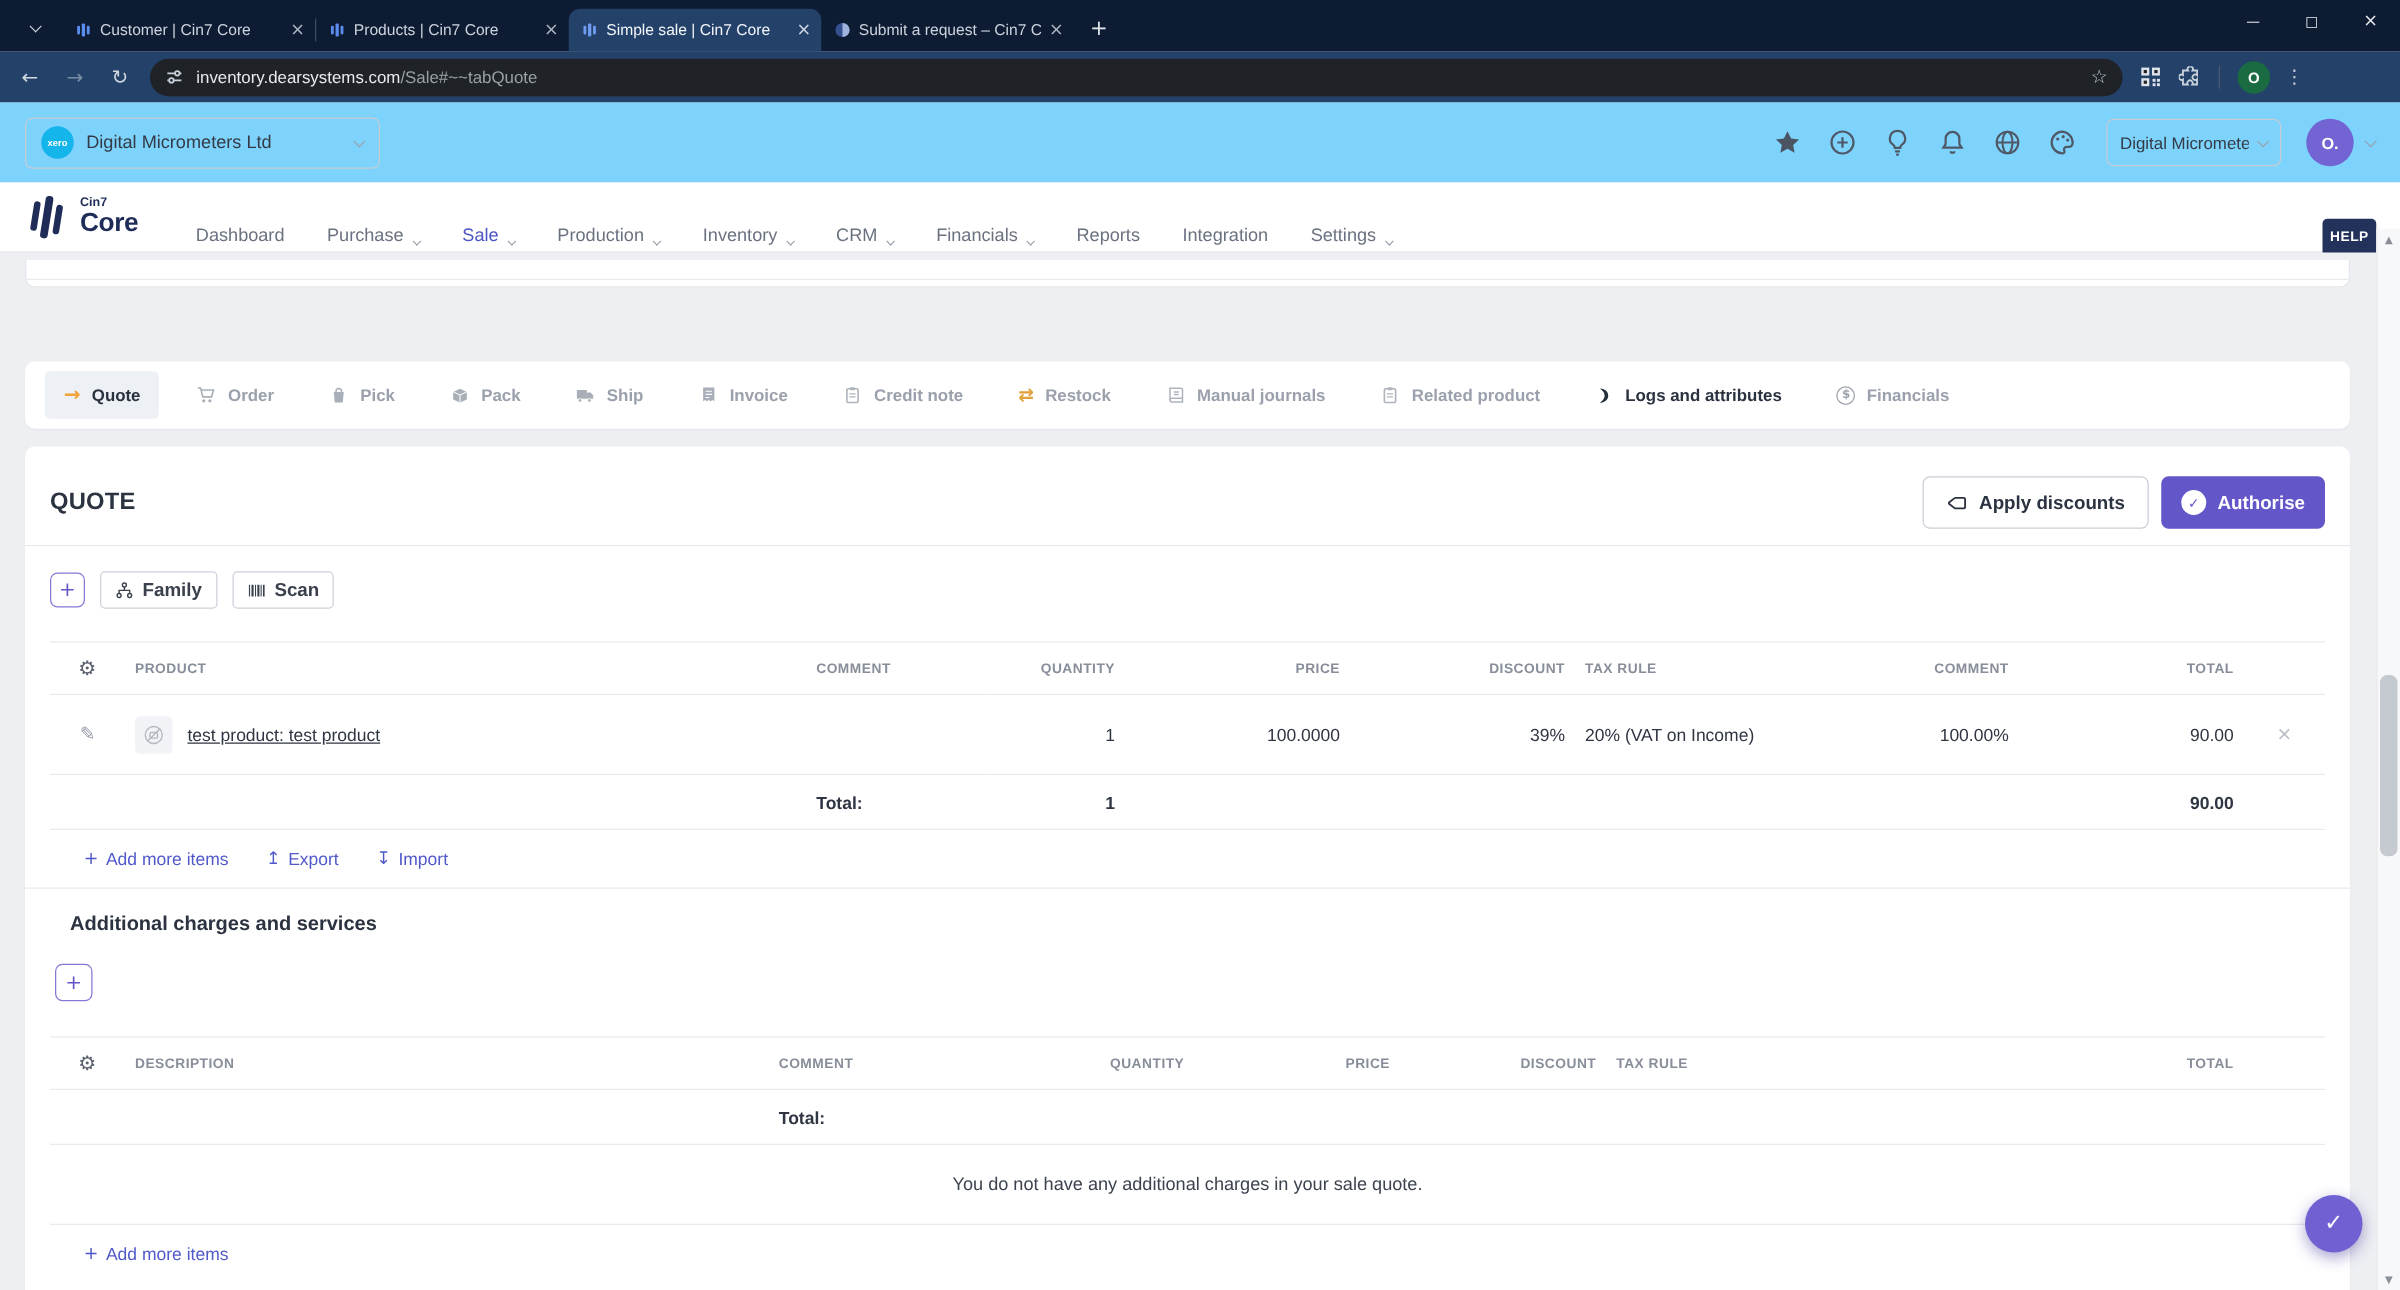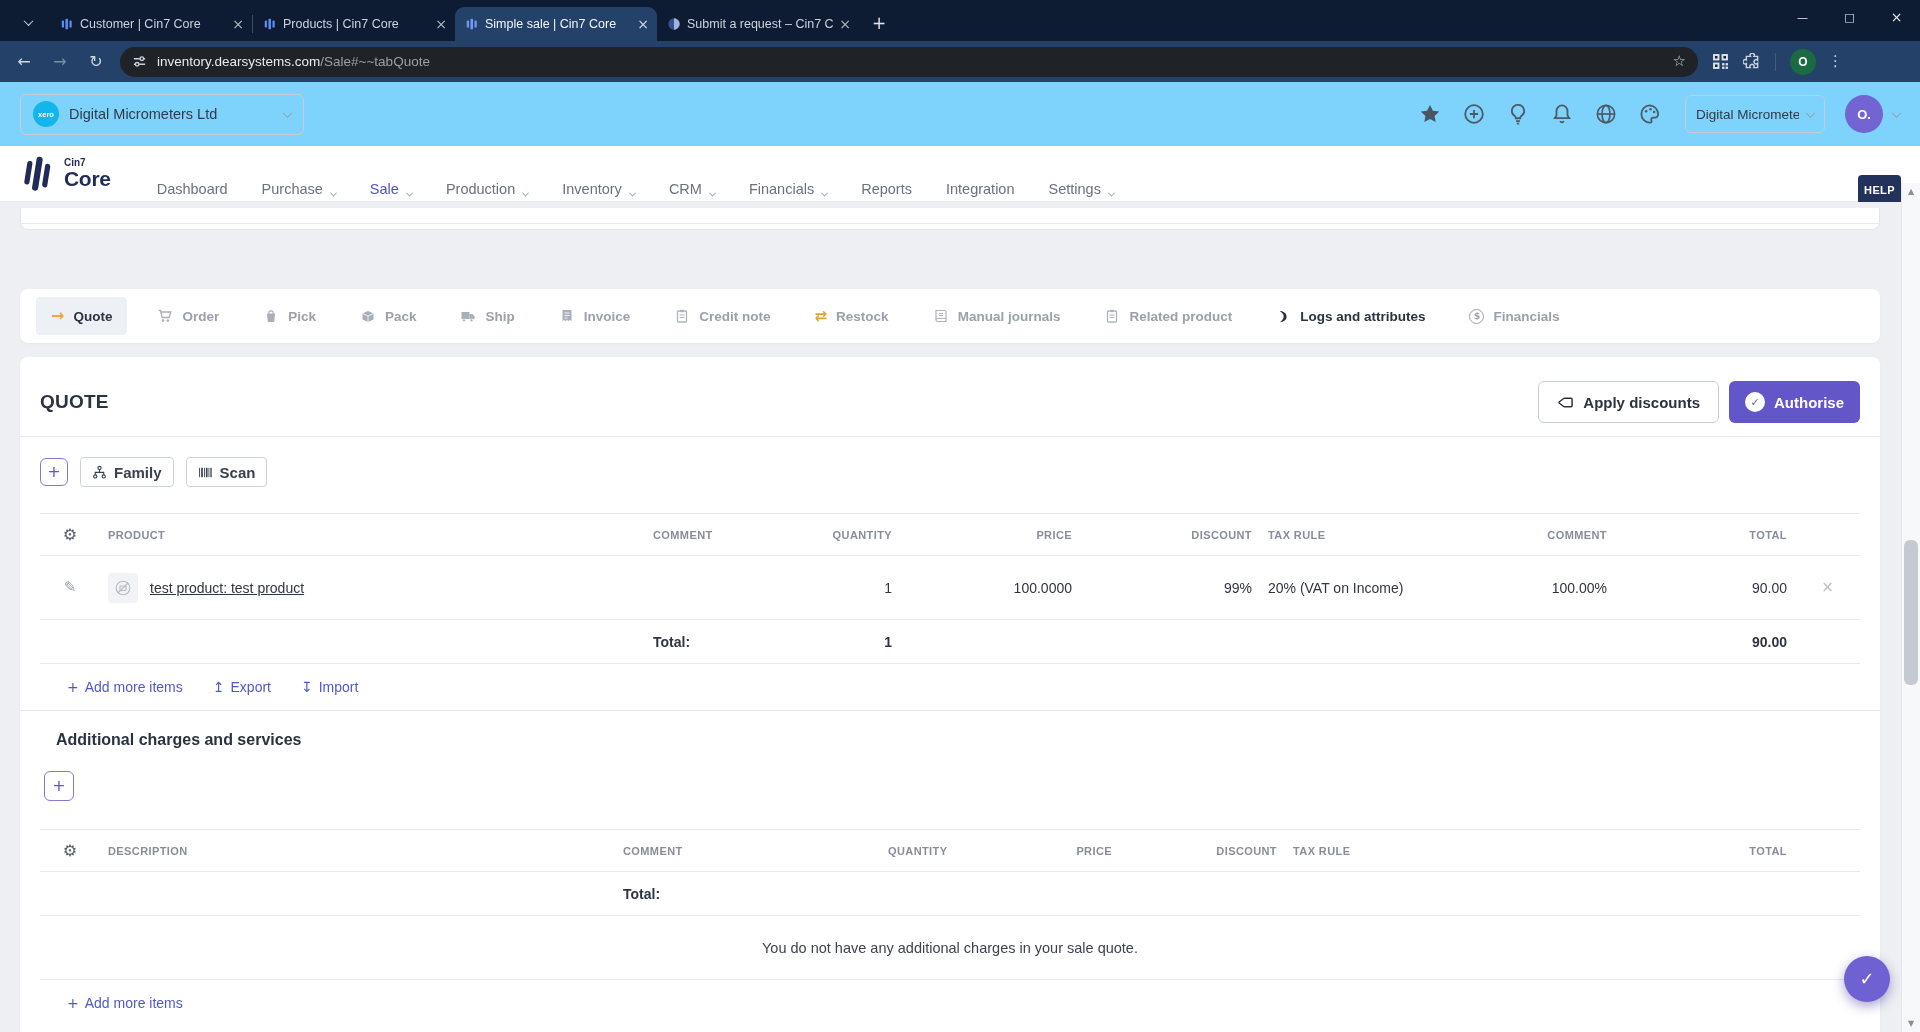--- a/index.html
+++ b/index.html
@@ -495,21 +495,21 @@
                       <path d="M4 14L14 4"></path>
                     </g>
                   </svg>
                 </span>
           <span class="prodlink">test product: test product</span>
         </span>
             </td>
         <td></td>
         <td class="r">1</td>
         <td class="r">100.0000</td>
-        <td class="r">99%</td>
+        <td class="r">39%</td>
         <td>20% (VAT on Income)</td>
         <td class="r">100.00%</td>
         <td class="r">90.00</td>
         <td class="c rowx ic">×</td>
       </tr>
       <tr class="totrow">
         <td></td>
             <td></td>
         <td class="b">Total:</td>
         <td class="r b">1</td>

